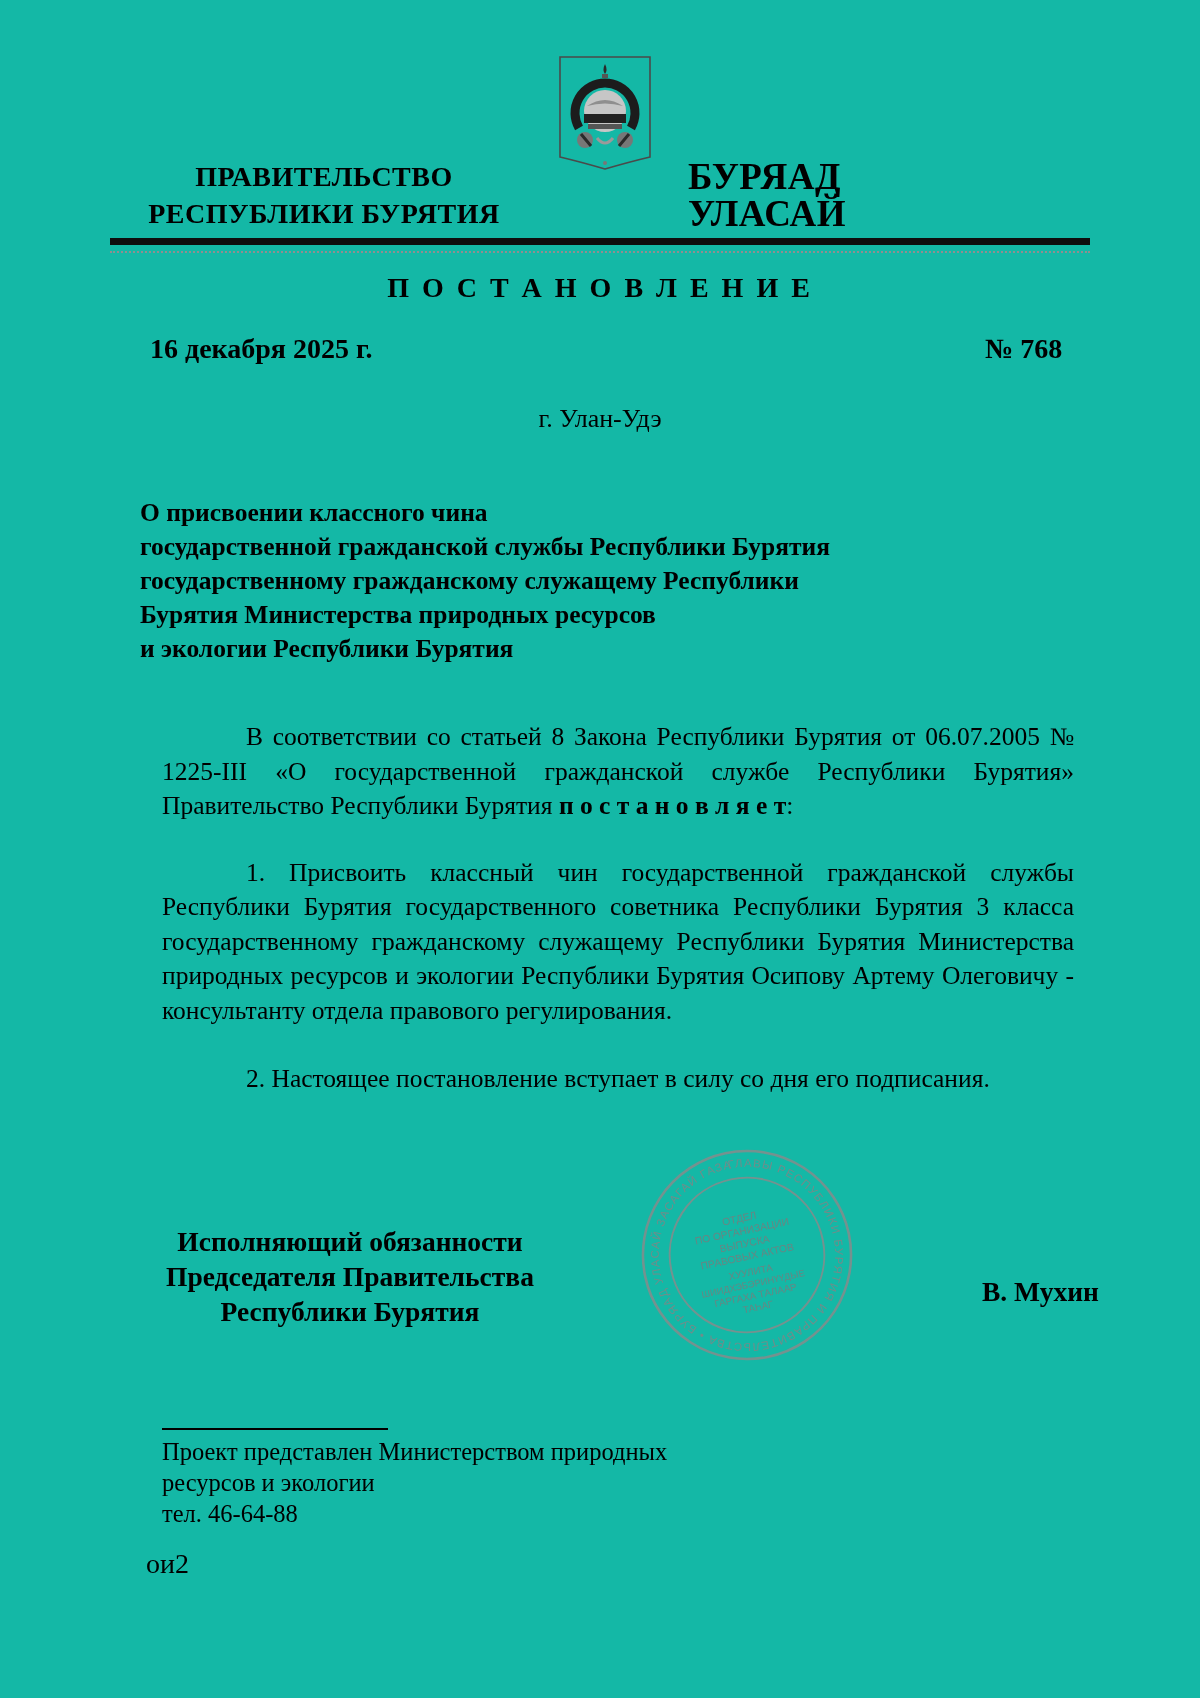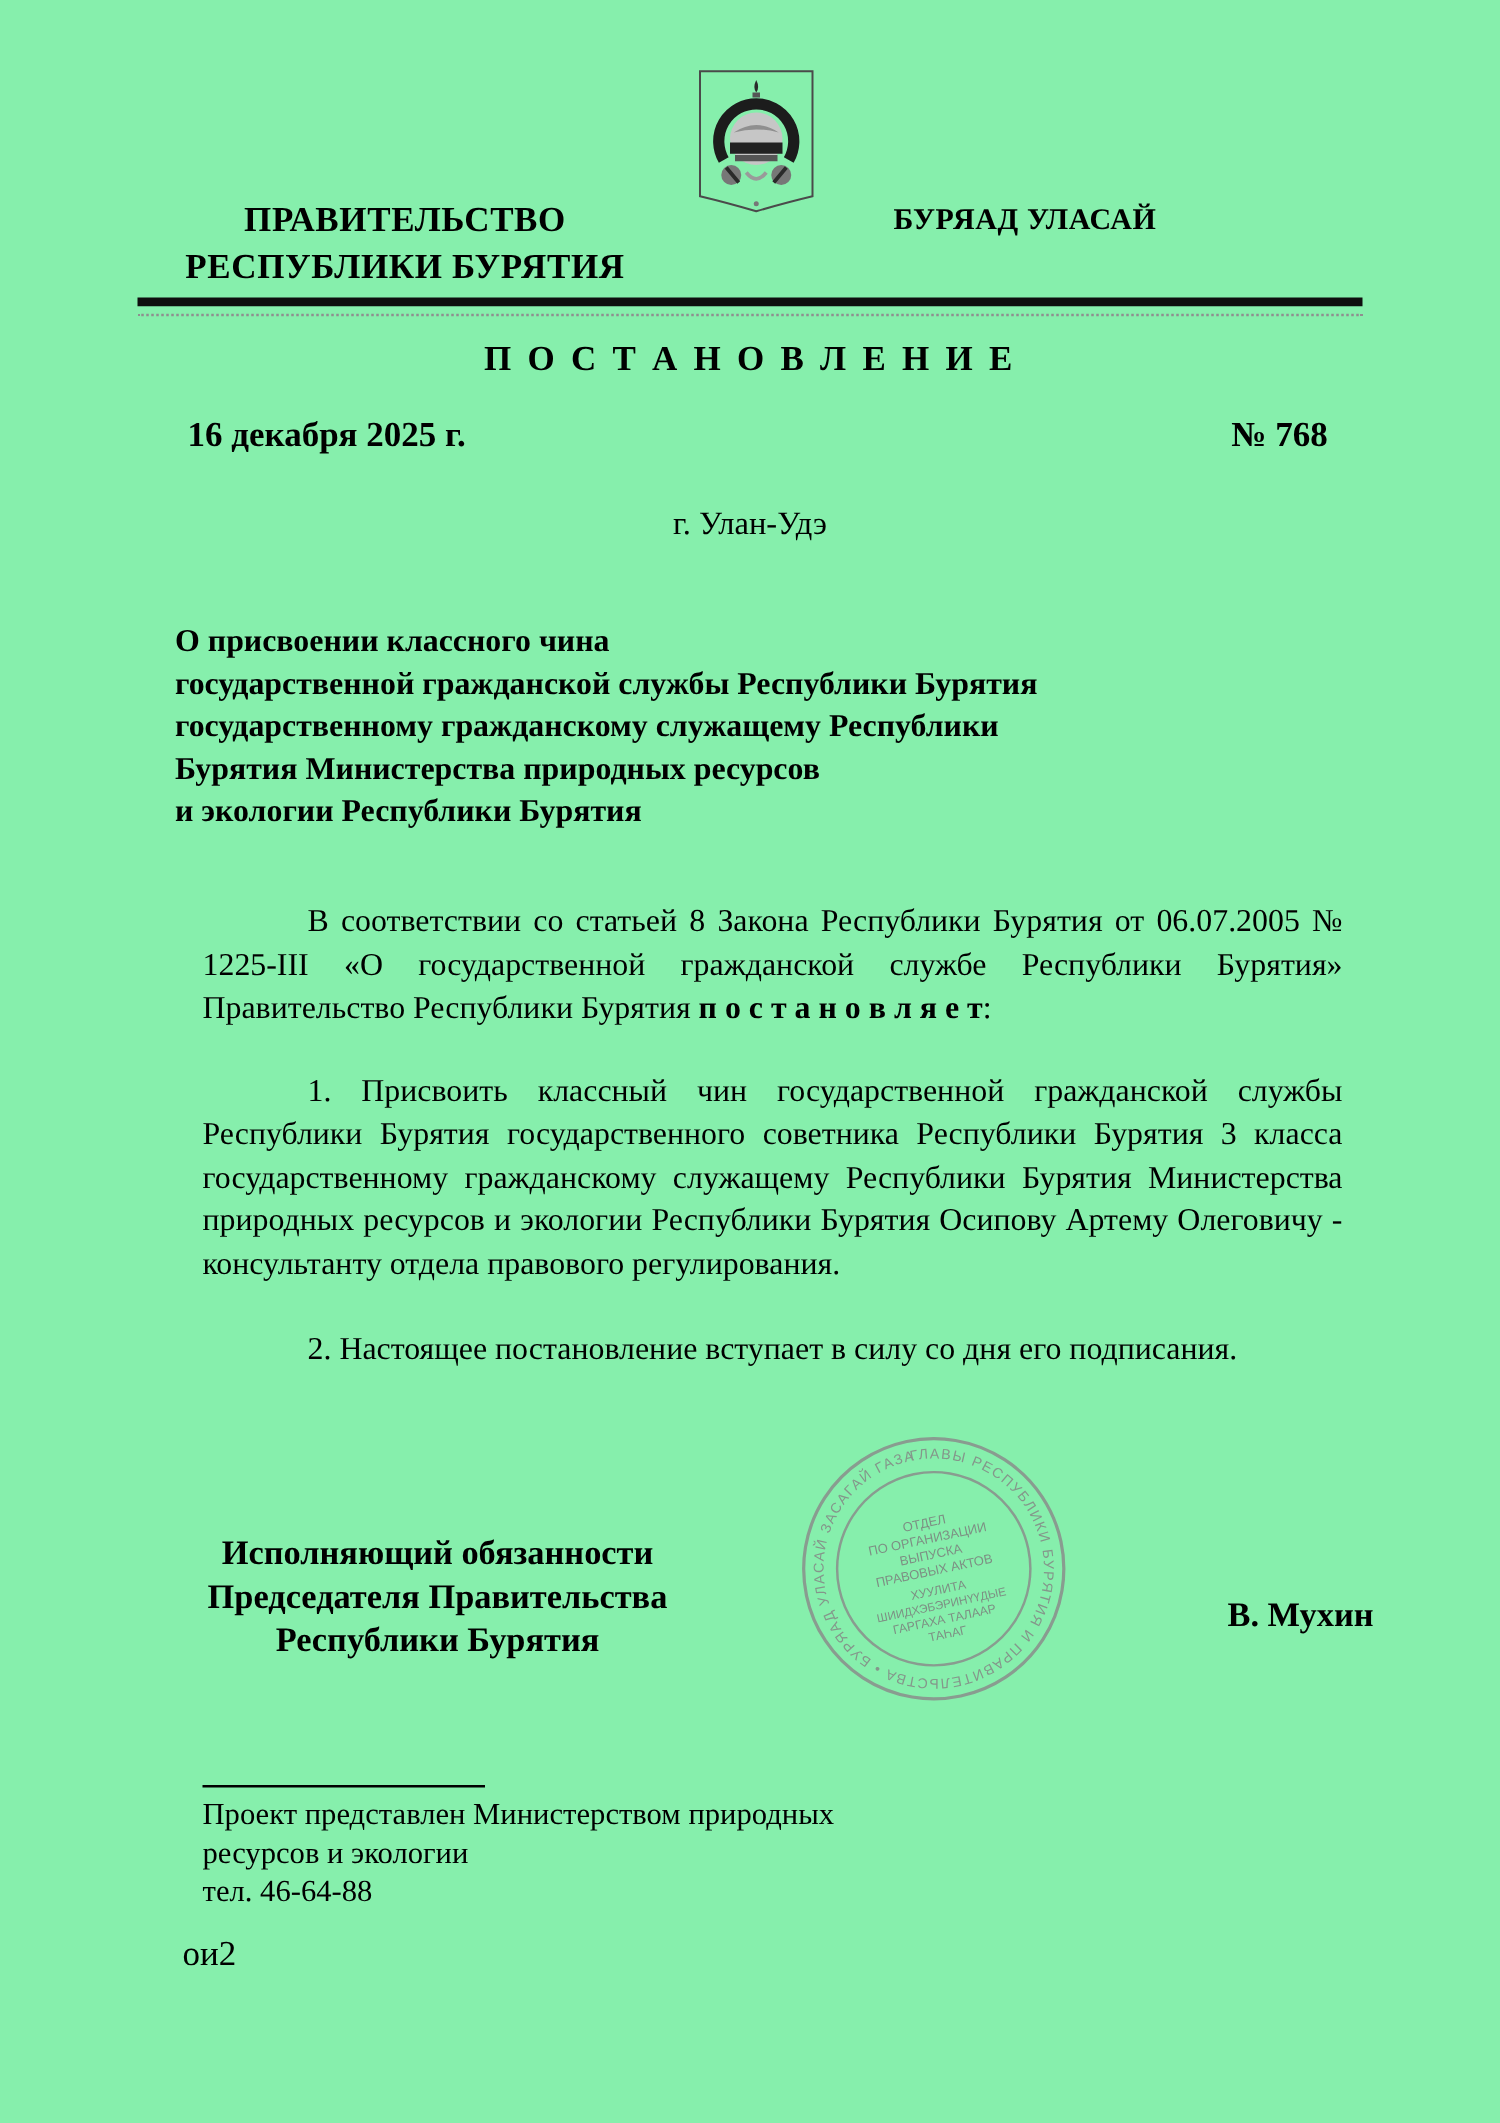--- a/index.html
+++ b/index.html
@@ -2,27 +2,27 @@
 <html lang="ru"><head>
 <meta charset="utf-8">
 <style>
   html,body{margin:0;padding:0;background:#ffffff;}
   body{
     width:1200px;height:1698px;position:relative;
     font-family:"Liberation Serif","DejaVu Serif",serif;
     color:#000;
     -webkit-font-smoothing:antialiased;
   }
-  .page{position:absolute;inset:0;background:#86efac;overflow:hidden;}
+  .page{position:absolute;inset:0;background:#14b8a6;overflow:hidden;}
 
   
   .org-left{position:absolute;left:118px;top:158px;width:412px;text-align:center;
     font-weight:bold;font-size:28px;line-height:37px;letter-spacing:.5px;}
-  .org-right{position:absolute;left:688px;top:158px;width:264px;text-align:center;
-    font-weight:bold;font-size:24px;line-height:37px;letter-spacing:.5px;}
+  .org-right{position:absolute;left:688px;top:158px;width:264px;
+    font-weight:bold;font-size:37px;line-height:37px;letter-spacing:.5px;}
   .crest{position:absolute;left:557px;top:54px;width:96px;height:120px;}
 
   .rule-thick{position:absolute;left:110px;top:238px;width:980px;height:7px;background:#0e0e0e;}
   .rule-dotted{position:absolute;left:110px;top:251px;width:980px;height:0;border-top:2px dotted #8f8f8f;}
 
   .doc-kind{position:absolute;left:0;top:272px;width:1200px;text-align:center;
     font-weight:bold;font-size:28px;letter-spacing:3px;}
 
   .doc-date{position:absolute;left:150px;top:333px;font-weight:bold;font-size:28px;}
   .doc-number{position:absolute;left:985px;top:333px;font-weight:bold;font-size:28px;}

